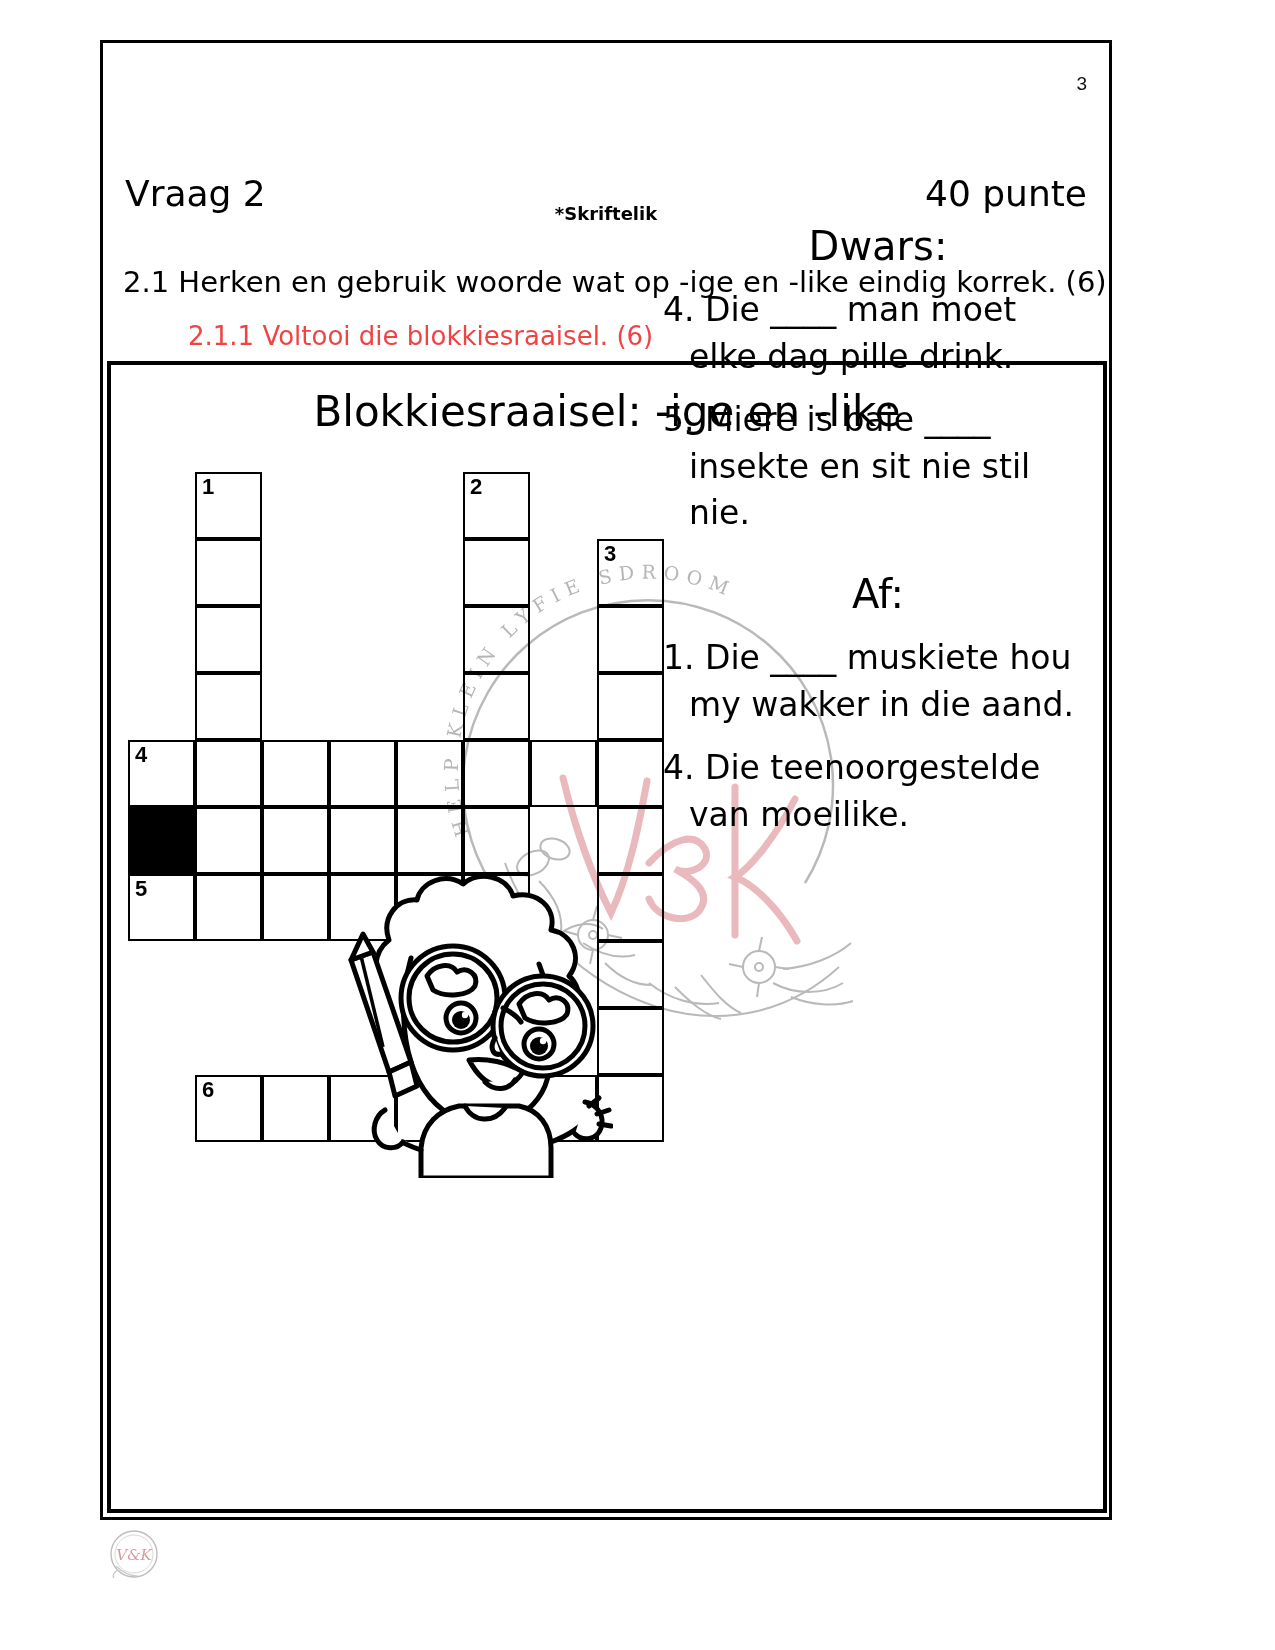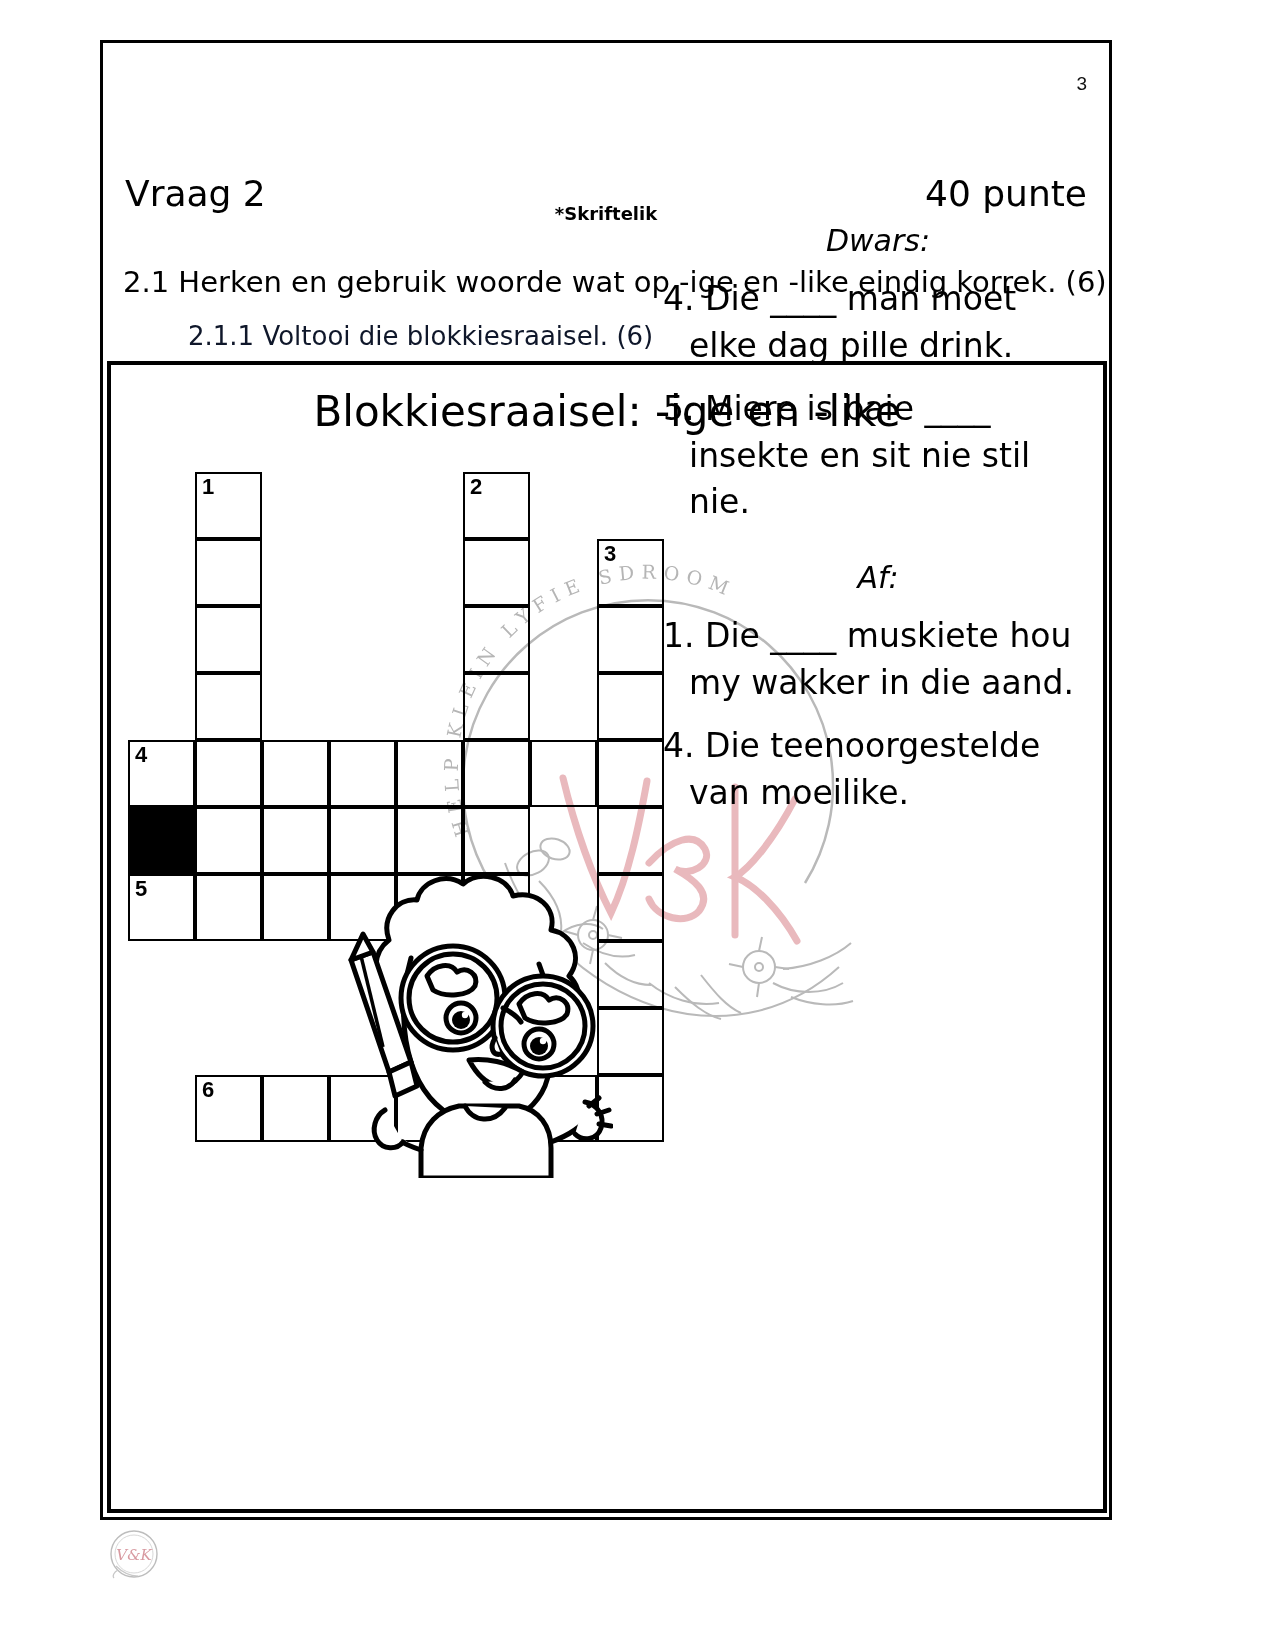--- a/index.html
+++ b/index.html
@@ -63,21 +63,21 @@
   .q21{
     position:absolute; left:20px; top:222px;
     font-size:29px;
     font-family:"DejaVu Sans", sans-serif;
     color:#000;
   }
   .q211{
     position:absolute; left:85px; top:278px;
     font-size:26px;
     font-family:"DejaVu Sans", sans-serif;
-    color:#0f172a;
+    color:#ef4444;
   }
 
   
   .puzzle-panel{
     position:absolute;
     left:4px; top:318px;
     width:1000px; height:1152px;
     border:4px solid #000;
     background:transparent;
   }
@@ -125,23 +125,22 @@
   .clues{
     position:absolute;
     left:560px; top:180px;
     width:430px;
     z-index:4;
     font-family:"DejaVu Sans", sans-serif;
     color:#000;
   }
   .clue-head{
     text-align:center;
-    font-size:30px;
+    font-size:40px;
     margin:0 0 18px 0;
-    font-style:italic;
   }
   .clue-head.af{ margin-top:34px; }
   .clue{
     font-size:33px;
     line-height:1.42;
     margin:0 0 16px 0;
     text-indent:-26px;
     padding-left:26px;
   }
 

